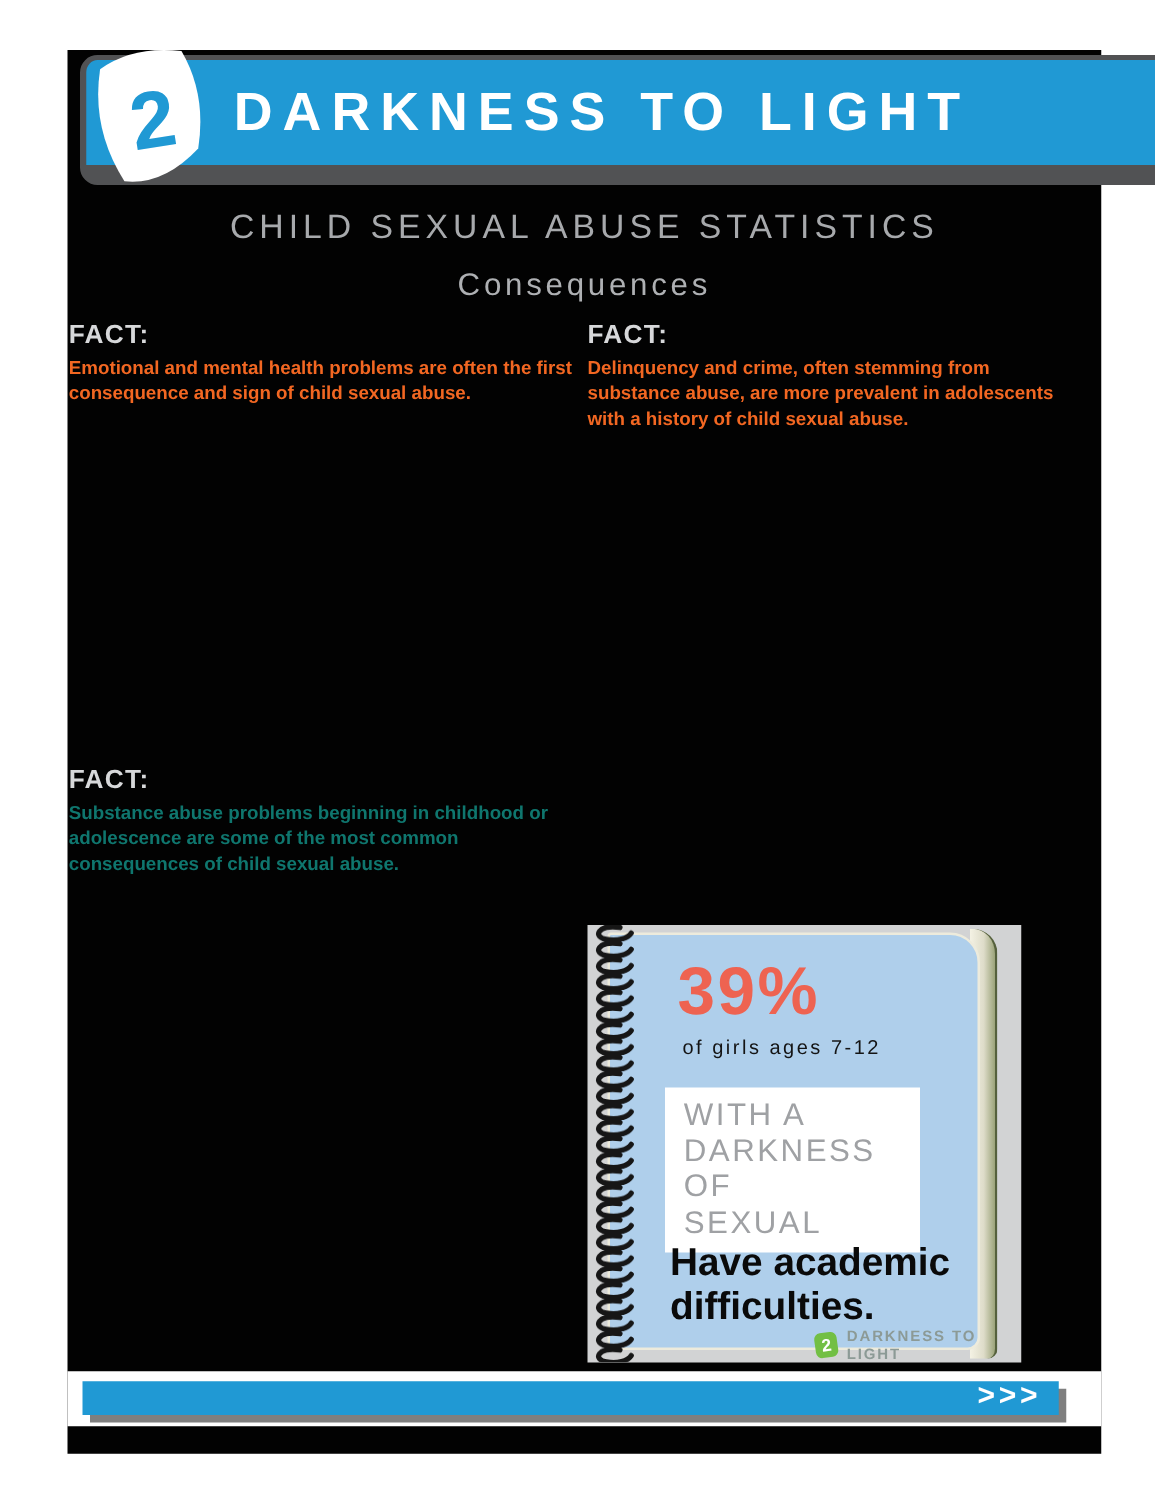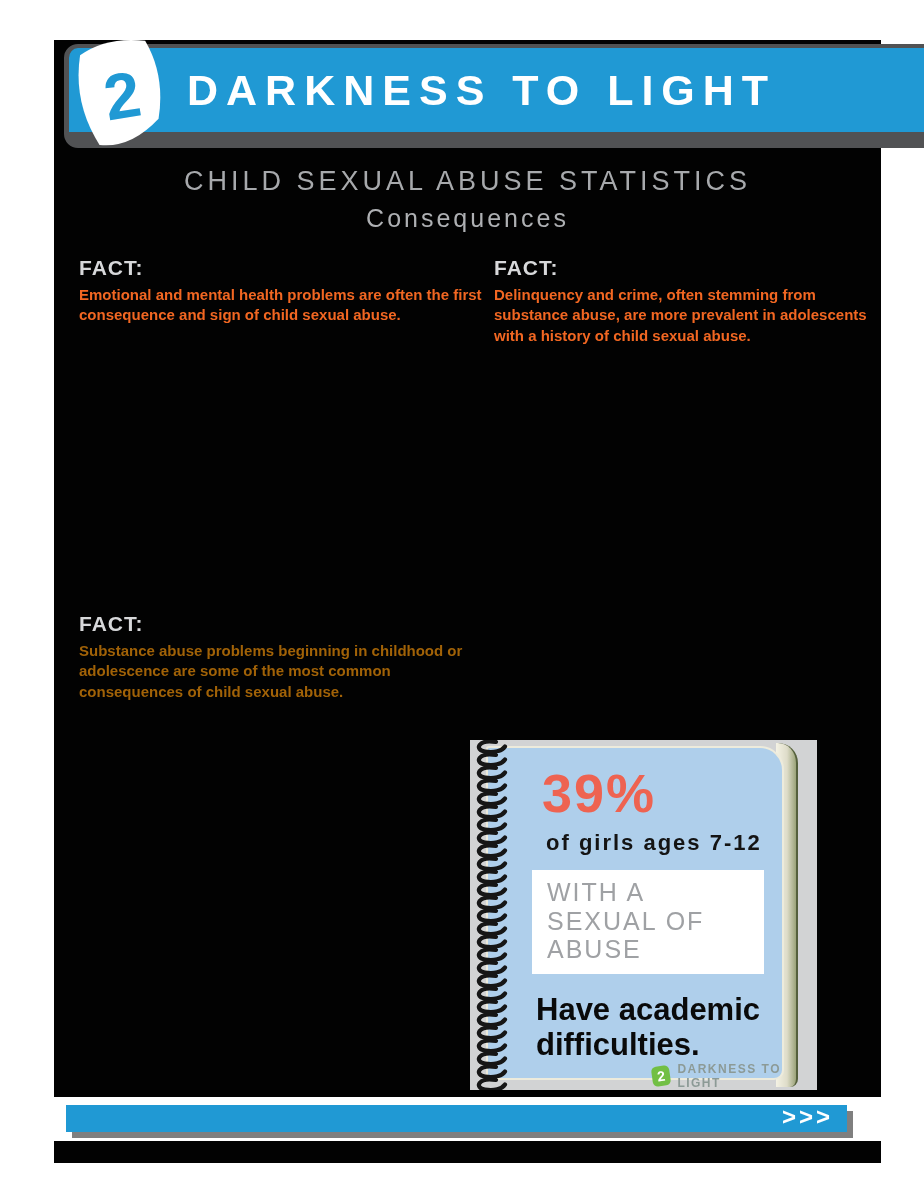--- a/index.html
+++ b/index.html
@@ -14,45 +14,45 @@
             border-style:solid; border-color:#515254;
             border-top-width:4px; border-left-width:5px; border-right-width:14px; border-bottom-width:16px;
             border-radius:14px; display:flex; align-items:center; padding-left:118px; box-sizing:content-box; }
   .banner-title { color:#ffffff; font-size:43px; font-weight:700; letter-spacing:8px; white-space:nowrap; }
 
   .logo-wrap { position:absolute; left:70px; top:38px; width:104px; height:112px; z-index:6; }
 
   
   .titles { position:absolute; left:54px; top:166px; width:827px; text-align:center; }
   .title-1 { color:#A7A9AC; font-size:27px; letter-spacing:4px; }
-  .title-2 { color:#AEB0B3; font-size:25px; letter-spacing:3px; margin-top:7px; }
+  .title-2 { color:#AEB0B3; font-size:25px; letter-spacing:3px; margin-top:17px; }
 
   
-  .fact { position:absolute;padding-left:24px; }
+  .fact { position:absolute; }
   .fact-1 { left:55px; top:256px; width:420px; }
   .fact-2 { left:470px; top:256px; width:398px; }
   .fact-3 { left:55px; top:612px; width:420px; }
   .fact-label { color:#D7D8DA; font-size:21px; font-weight:700; letter-spacing:1px; }
   .fact-text { font-size:15px; font-weight:700; line-height:1.35; margin-top:5px; }
   .fact--orange { color:#F26722; }
-  .fact--blue { color:#a16207; }
+  .fact--blue { color:#0f766e; }
 
   
   .photo { position:absolute; left:470px; top:740px; width:347px; height:350px; background:#D2D3D4; overflow:hidden; }
   .pages-edge { position:absolute; left:306px; top:3px; width:20px; height:344px;
                 background:linear-gradient(90deg,#F4F2E4 0%, #DEDCC9 55%, #9BA379 100%);
                 border-right:2px solid #55603C; border-radius:0 20px 8px 0; }
   .cover { position:absolute; left:16px; top:6px; width:298px; height:334px; background:#AFCFEB;
            border:2px solid #EDEBDC; border-radius:3px 24px 10px 3px; box-sizing:border-box; }
   .spiral { position:absolute; left:2px; top:0px; width:40px; height:350px; }
 
   .stat-value { position:absolute; left:72px; top:22px; color:#EE6351; font-size:54px; font-weight:700; letter-spacing:2px; }
-  .stat-subject { position:absolute; left:76px; top:90px; color:#141414; font-size:22px; font-weight:700; letter-spacing:2px; }
+  .stat-subject { position:absolute; left:76px; top:90px; color:#141414; font-size:16px; font-weight:400; letter-spacing:2px; }
 
-  .qualifier-box { position:absolute; left:62px; top:130px; width:232px; background:#ffffff;
+  .qualifier-box { position:absolute; left:62px; top:130px; width:204px; background:#ffffff;
                    padding:8px 0 10px 15px; box-sizing:border-box; }
   .qualifier-line { color:#9FA1A4; font-size:25px; letter-spacing:2px; line-height:28.5px; }
 
   .outcome { position:absolute; left:66px; top:252px; color:#0a0a0a; font-size:31px; font-weight:700; line-height:1.14; }
 
   .mini-brand { position:absolute; left:182px; top:322px; display:flex; align-items:center; gap:7px; }
   .mini-logo { width:20px; height:20px; background:#72BF44; border-radius:5px; color:#ffffff;
                font-weight:700; font-size:14px; display:flex; align-items:center; justify-content:center;
                transform:rotate(-8deg); }
   .mini-brand-text { color:#8C9A96; font-size:12px; font-weight:700; letter-spacing:1.5px; }
@@ -116,22 +116,22 @@
         </defs>
         <rect width="40" height="350" fill="url(#coil)"></rect>
       </svg>
     </div>
 
     <div class="stat-value">39%</div>
     <div class="stat-subject">of girls ages 7-12</div>
 
     <div class="qualifier-box">
       <div class="qualifier-line">WITH A</div>
-      <div class="qualifier-line">SEXUAL OF</div>
-      <div class="qualifier-line">ABUSE</div>
+      <div class="qualifier-line">DARKNESS OF</div>
+      <div class="qualifier-line">SEXUAL</div>
     </div>
 
     <div class="outcome">
       <div>Have academic</div>
       <div>difficulties.</div>
     </div>
 
     <div class="mini-brand">
       <span class="mini-logo">2</span>
       <span class="mini-brand-text">DARKNESS TO LIGHT</span>

